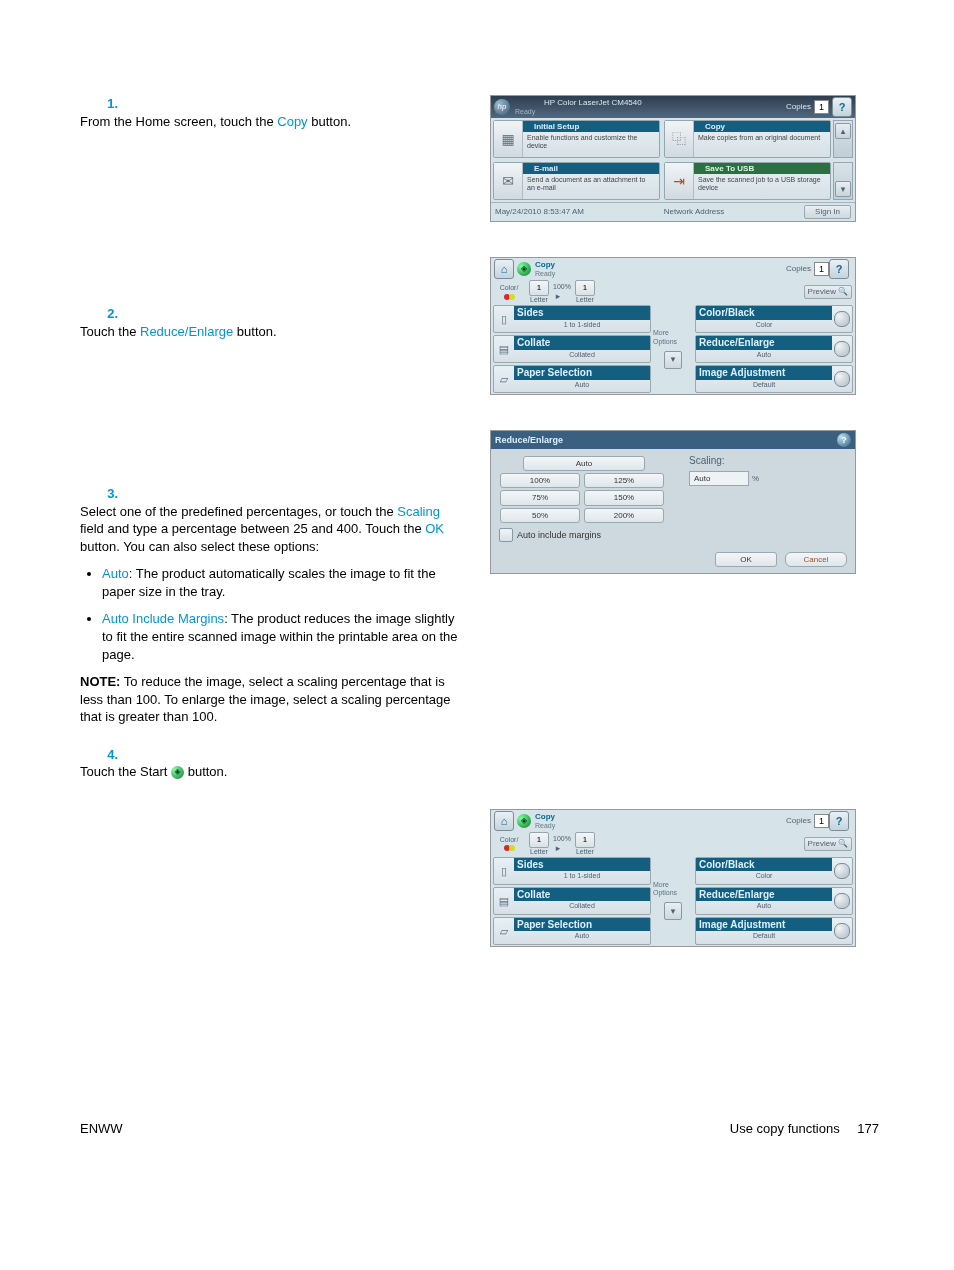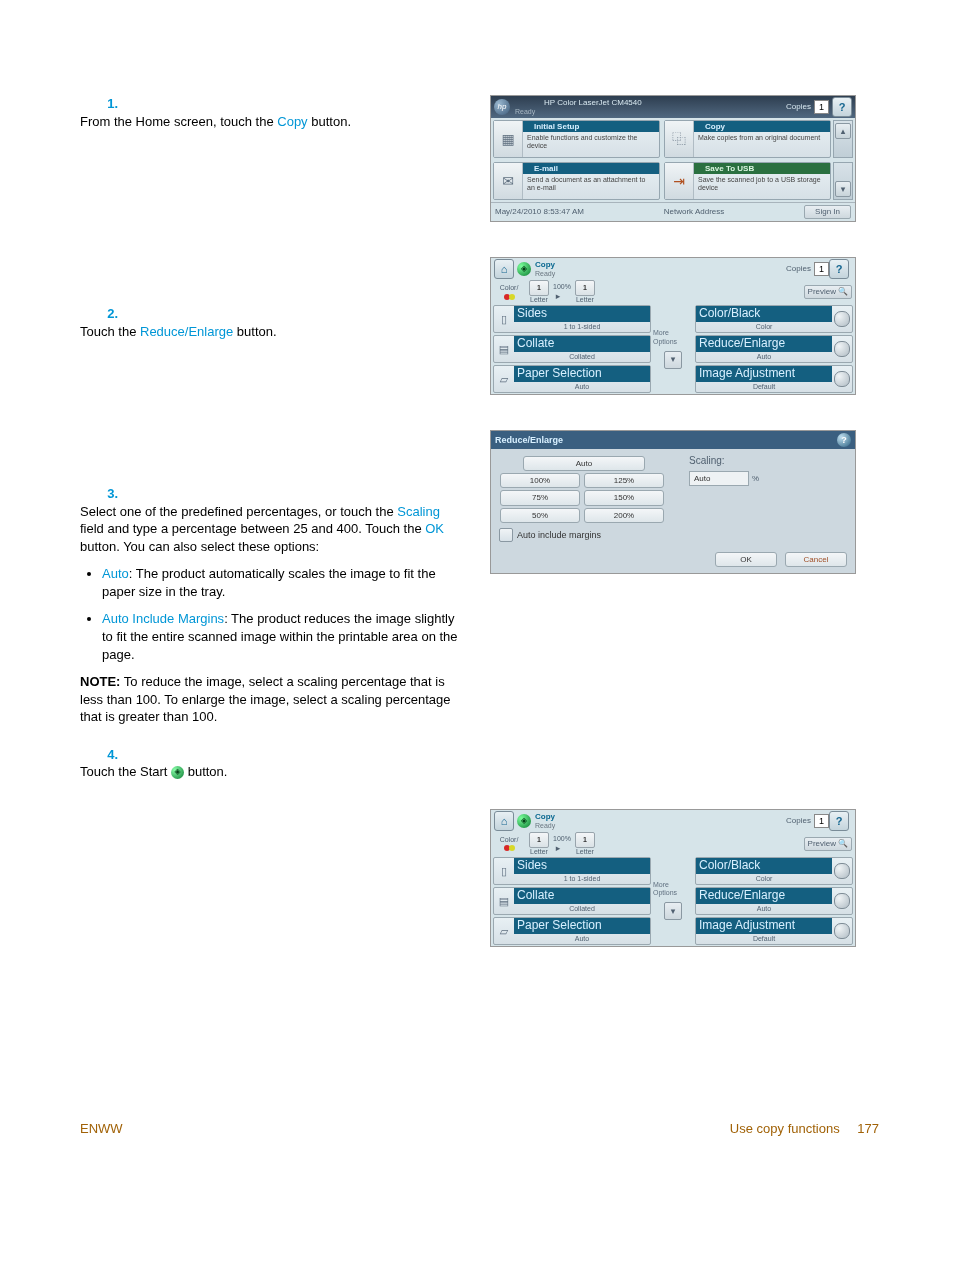--- a/index.html
+++ b/index.html
@@ -225,22 +225,22 @@
       display: flex; align-items: stretch; height: 26px;
       border: 1px solid #9aa8b0; margin: 1px 2px; border-radius: 2px;
       background: linear-gradient(#e8f0f4,#d6e0e6);
     }
     .opt-icon {
       width: 20px; display: flex; align-items: center; justify-content: center;
       font-size: 11px; color: #607080;
     }
     .opt-txt { flex: 1; }
     .opt-title {
-      background: #145f80; color: #d8f0ff; font-weight: normal;
-      font-size: 12px; padding: 1px 3px;
+      background: #145f80; color: #d8f0ff; font-weight: bold;
+      font-size: 10px; padding: 1px 3px;
     }
     .opt-sub { font-size: 7px; text-align: center; padding: 1px; color: #506070; }
     .opt-tail {
       width: 20px; display: flex; align-items: center; justify-content: center;
     }
     .opt-tail .c {
       width: 14px; height: 14px; border-radius: 7px;
       background: radial-gradient(circle at 30% 30%, #f0f4f6, #b0bcc4);
       border: 1px solid #7e8c96;
     }
@@ -287,26 +287,26 @@
     .re-footer {
       display: flex; justify-content: flex-end; gap: 8px;
       padding: 4px 8px 6px 8px;
     }
     .re-btn {
       width: 60px; text-align: center; padding: 2px 0;
       background: linear-gradient(#f4f6f8,#dee6ea);
       border: 1px solid #9aa8b0; border-radius: 3px;
       font-size: 8px;
     }
-    .re-btn.cancel { color: #a05028; }
+    .re-btn.cancel { color: #a05028; border-radius: 6px; }
 
     
     .pg-footer {
       position: absolute; bottom: 44px; left: 80px; right: 75px;
-      display: flex; font-size: 13px; color: #a16207;
+      display: flex; font-size: 13px; color: #000000;
     }
     .pg-footer .l { flex: 1; }
     .pg-footer .r { }
     .pg-footer .num { margin-left: 14px; }
 
     .inline-icon {
       display: inline-flex; align-items: center; justify-content: center;
       width: 13px; height: 13px; border-radius: 7px;
       background: radial-gradient(circle at 30% 30%, #8affaa, #0a7a30);
       vertical-align: middle; color: #044018; font-size: 8px;

